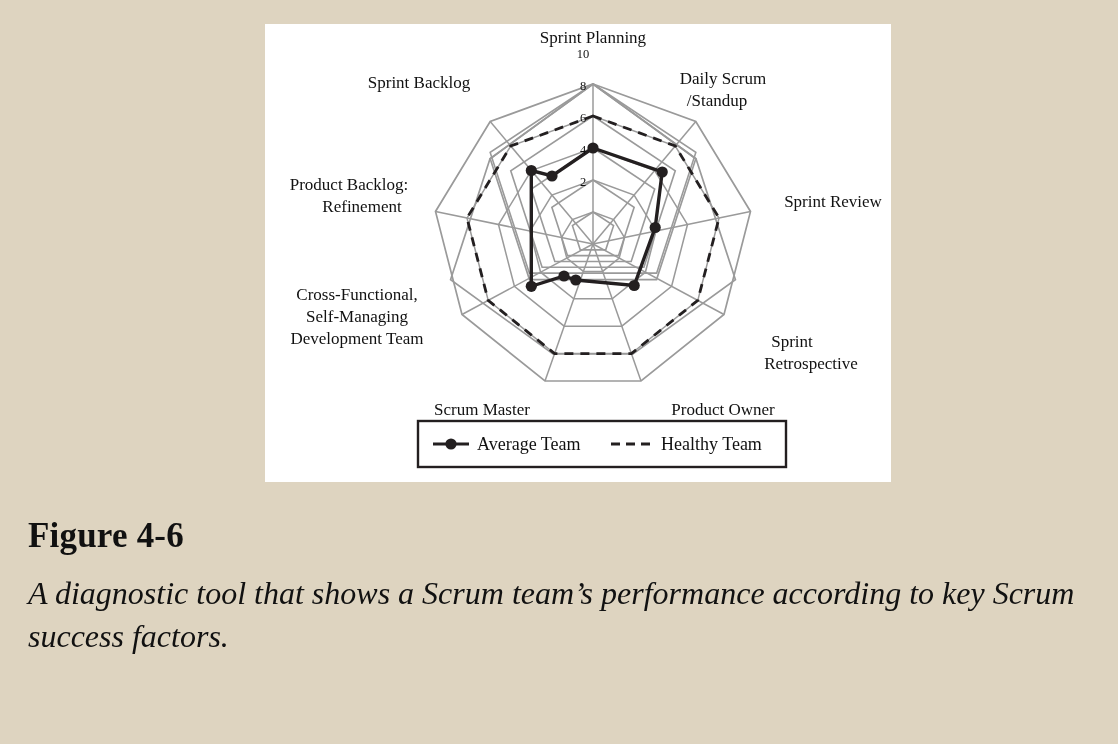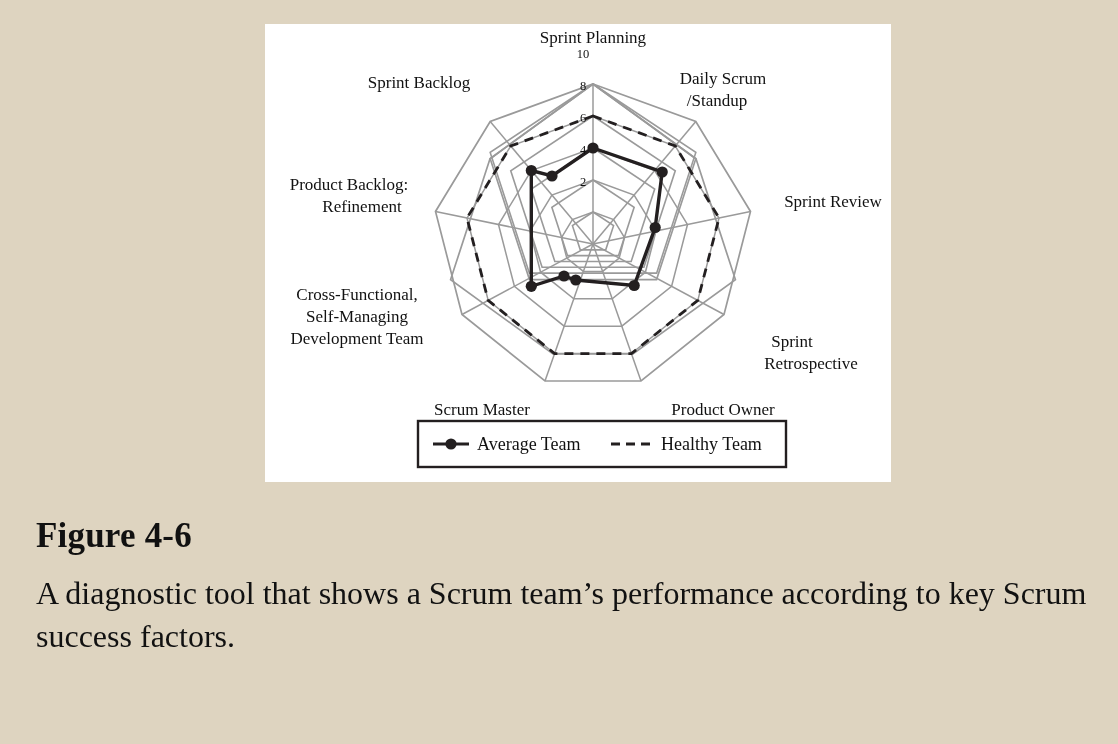--- a/index.html
+++ b/index.html
@@ -35,34 +35,35 @@
     font-size: 12.5px;
     fill: #111111;
   }
   .legend-label {
     font-family: "Liberation Serif", serif;
     font-size: 18px;
     fill: #111111;
   }
   #caption {
     position: absolute;
-    left: 36px;
+    left: 28px;
     top: 516px;
     width: 1060px;
   }
   #figure-number {
     font-family: "Liberation Serif", serif;
     font-weight: bold;
     font-size: 35px;
     color: #111111;
     margin: 0 0 16px 0;
     letter-spacing: 0.2px;
   }
   #figure-caption {
     font-family: "Liberation Serif", serif;
+    font-style: italic;
     font-size: 32px;
     line-height: 1.35;
     color: #111111;
     margin: 0;
   }
 </style>
 </head>
 <body>
 
 <div id="figure-panel">

